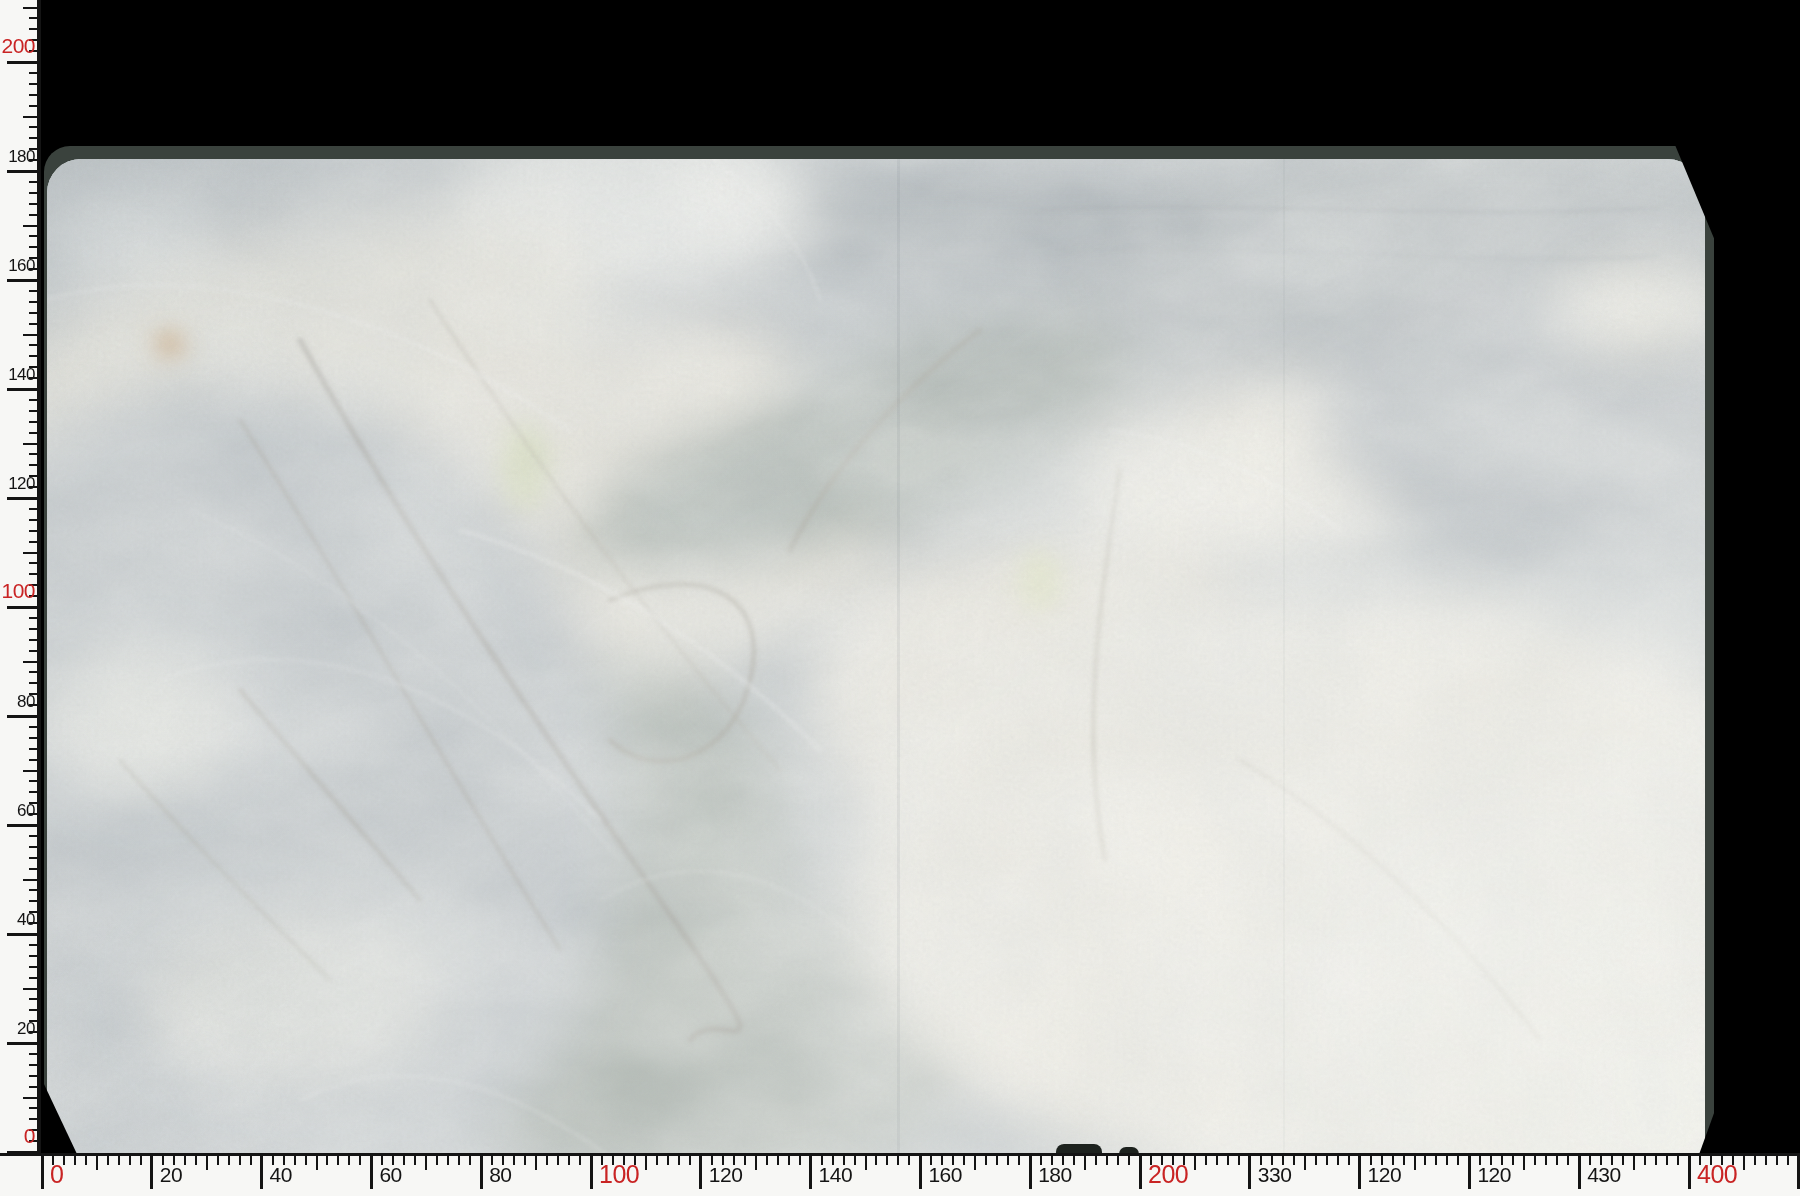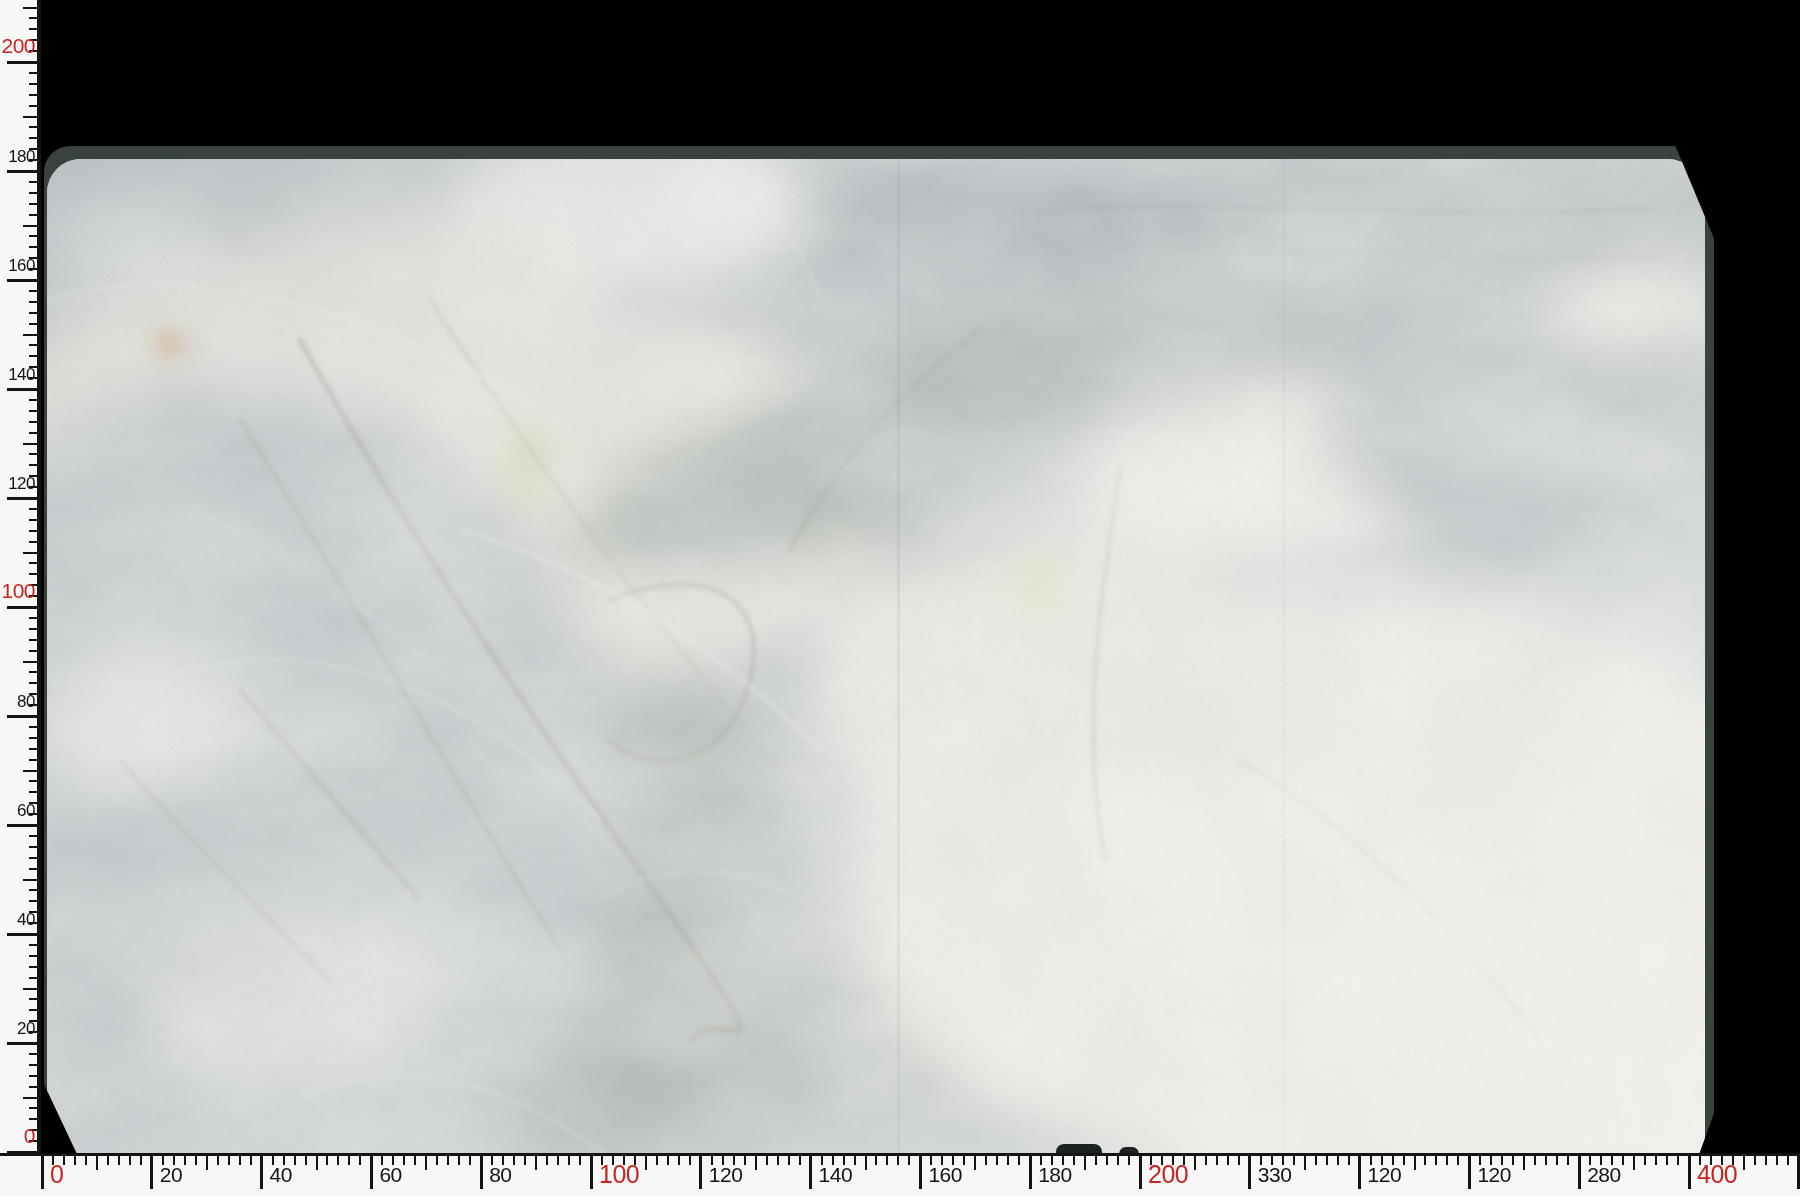--- a/index.html
+++ b/index.html
@@ -466,18 +466,18 @@
         <div class="blabel" style="left: 489.2px;">80</div>
         <div class="blabel red" style="left: 599px;">100</div>
         <div class="blabel" style="left: 708.8px;">120</div>
         <div class="blabel" style="left: 818.6px;">140</div>
         <div class="blabel" style="left: 928.4px;">160</div>
         <div class="blabel" style="left: 1038.2px;">180</div>
         <div class="blabel red" style="left: 1148px;">200</div>
         <div class="blabel" style="left: 1257.8px;">330</div>
         <div class="blabel" style="left: 1367.6px;">120</div>
         <div class="blabel" style="left: 1477.4px;">120</div>
-        <div class="blabel" style="left: 1587.2px;">280</div>
+        <div class="blabel" style="left: 1587.2px;">430</div>
         <div class="blabel red" style="left: 1697px;">400</div>
       </div>
   </div>
 
 </div>
 
 </body></html>

